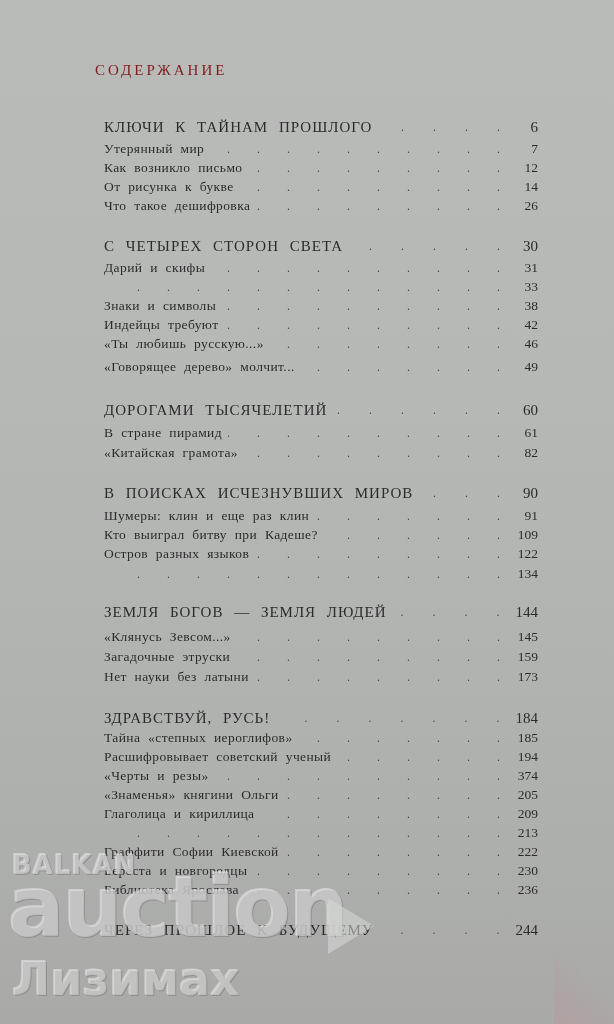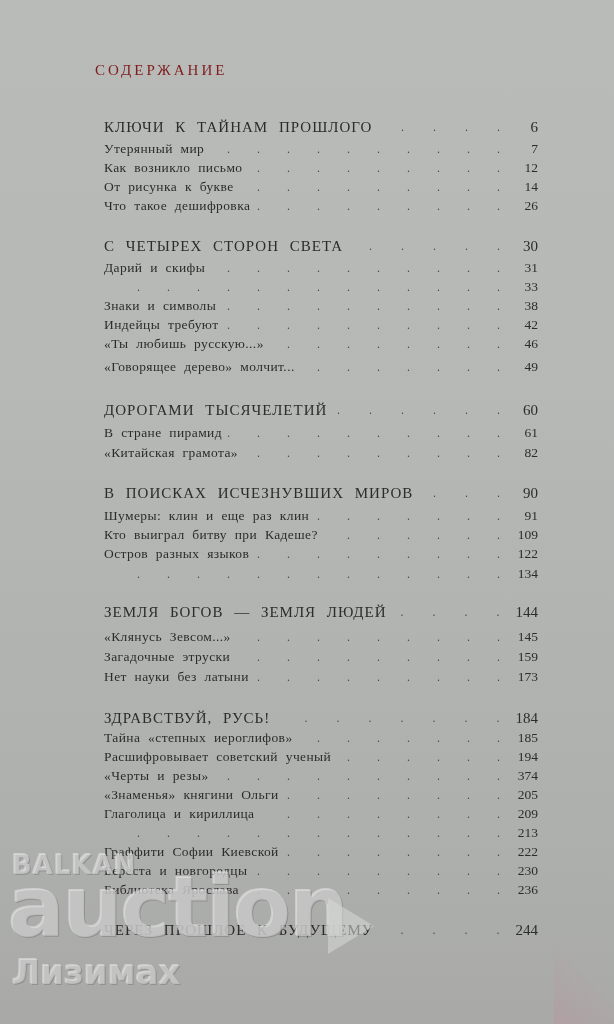--- a/index.html
+++ b/index.html
@@ -30,21 +30,21 @@
     .row .page-num { white-space: nowrap; min-width: 22px; text-align: right; letter-spacing: 0; }
     .row.section { font-size: 15px; letter-spacing: 1px; word-spacing: 6px; height: 20px; line-height: 20px; }
     .watermark {
       position: absolute; pointer-events: none;
       font-family: "DejaVu Sans", sans-serif; font-weight: bold;
       color: rgba(220,222,220,0.55);
       text-shadow: 1px 1px 0 rgba(120,120,120,0.5), -1px -1px 0 rgba(255,255,255,0.4);
     }
     .wm-balkan { left: 12px; top: 850px; font-size: 26px; letter-spacing: 1px; }
     .wm-auction { left: 8px; top: 858px; font-size: 84px; letter-spacing: -2px; }
-    .wm-lizimah { left: 12px; top: 952px; font-size: 34px; letter-spacing: 0px; }
+    .wm-lizimah { left: 12px; top: 952px; font-size: 46px; letter-spacing: 0px; }
     .wm-arrow {
       position: absolute; left: 328px; top: 898px; width: 0; height: 0;
       border-top: 28px solid transparent; border-bottom: 28px solid transparent;
       border-left: 46px solid rgba(215,217,215,0.55);
     }
     .corner-tint {
       position: absolute; right: 0; bottom: 0; width: 60px; height: 90px;
       background: linear-gradient(225deg, rgba(0,0,0,0) 40%, rgba(190,140,150,0.35) 100%);
     }
   </style>

